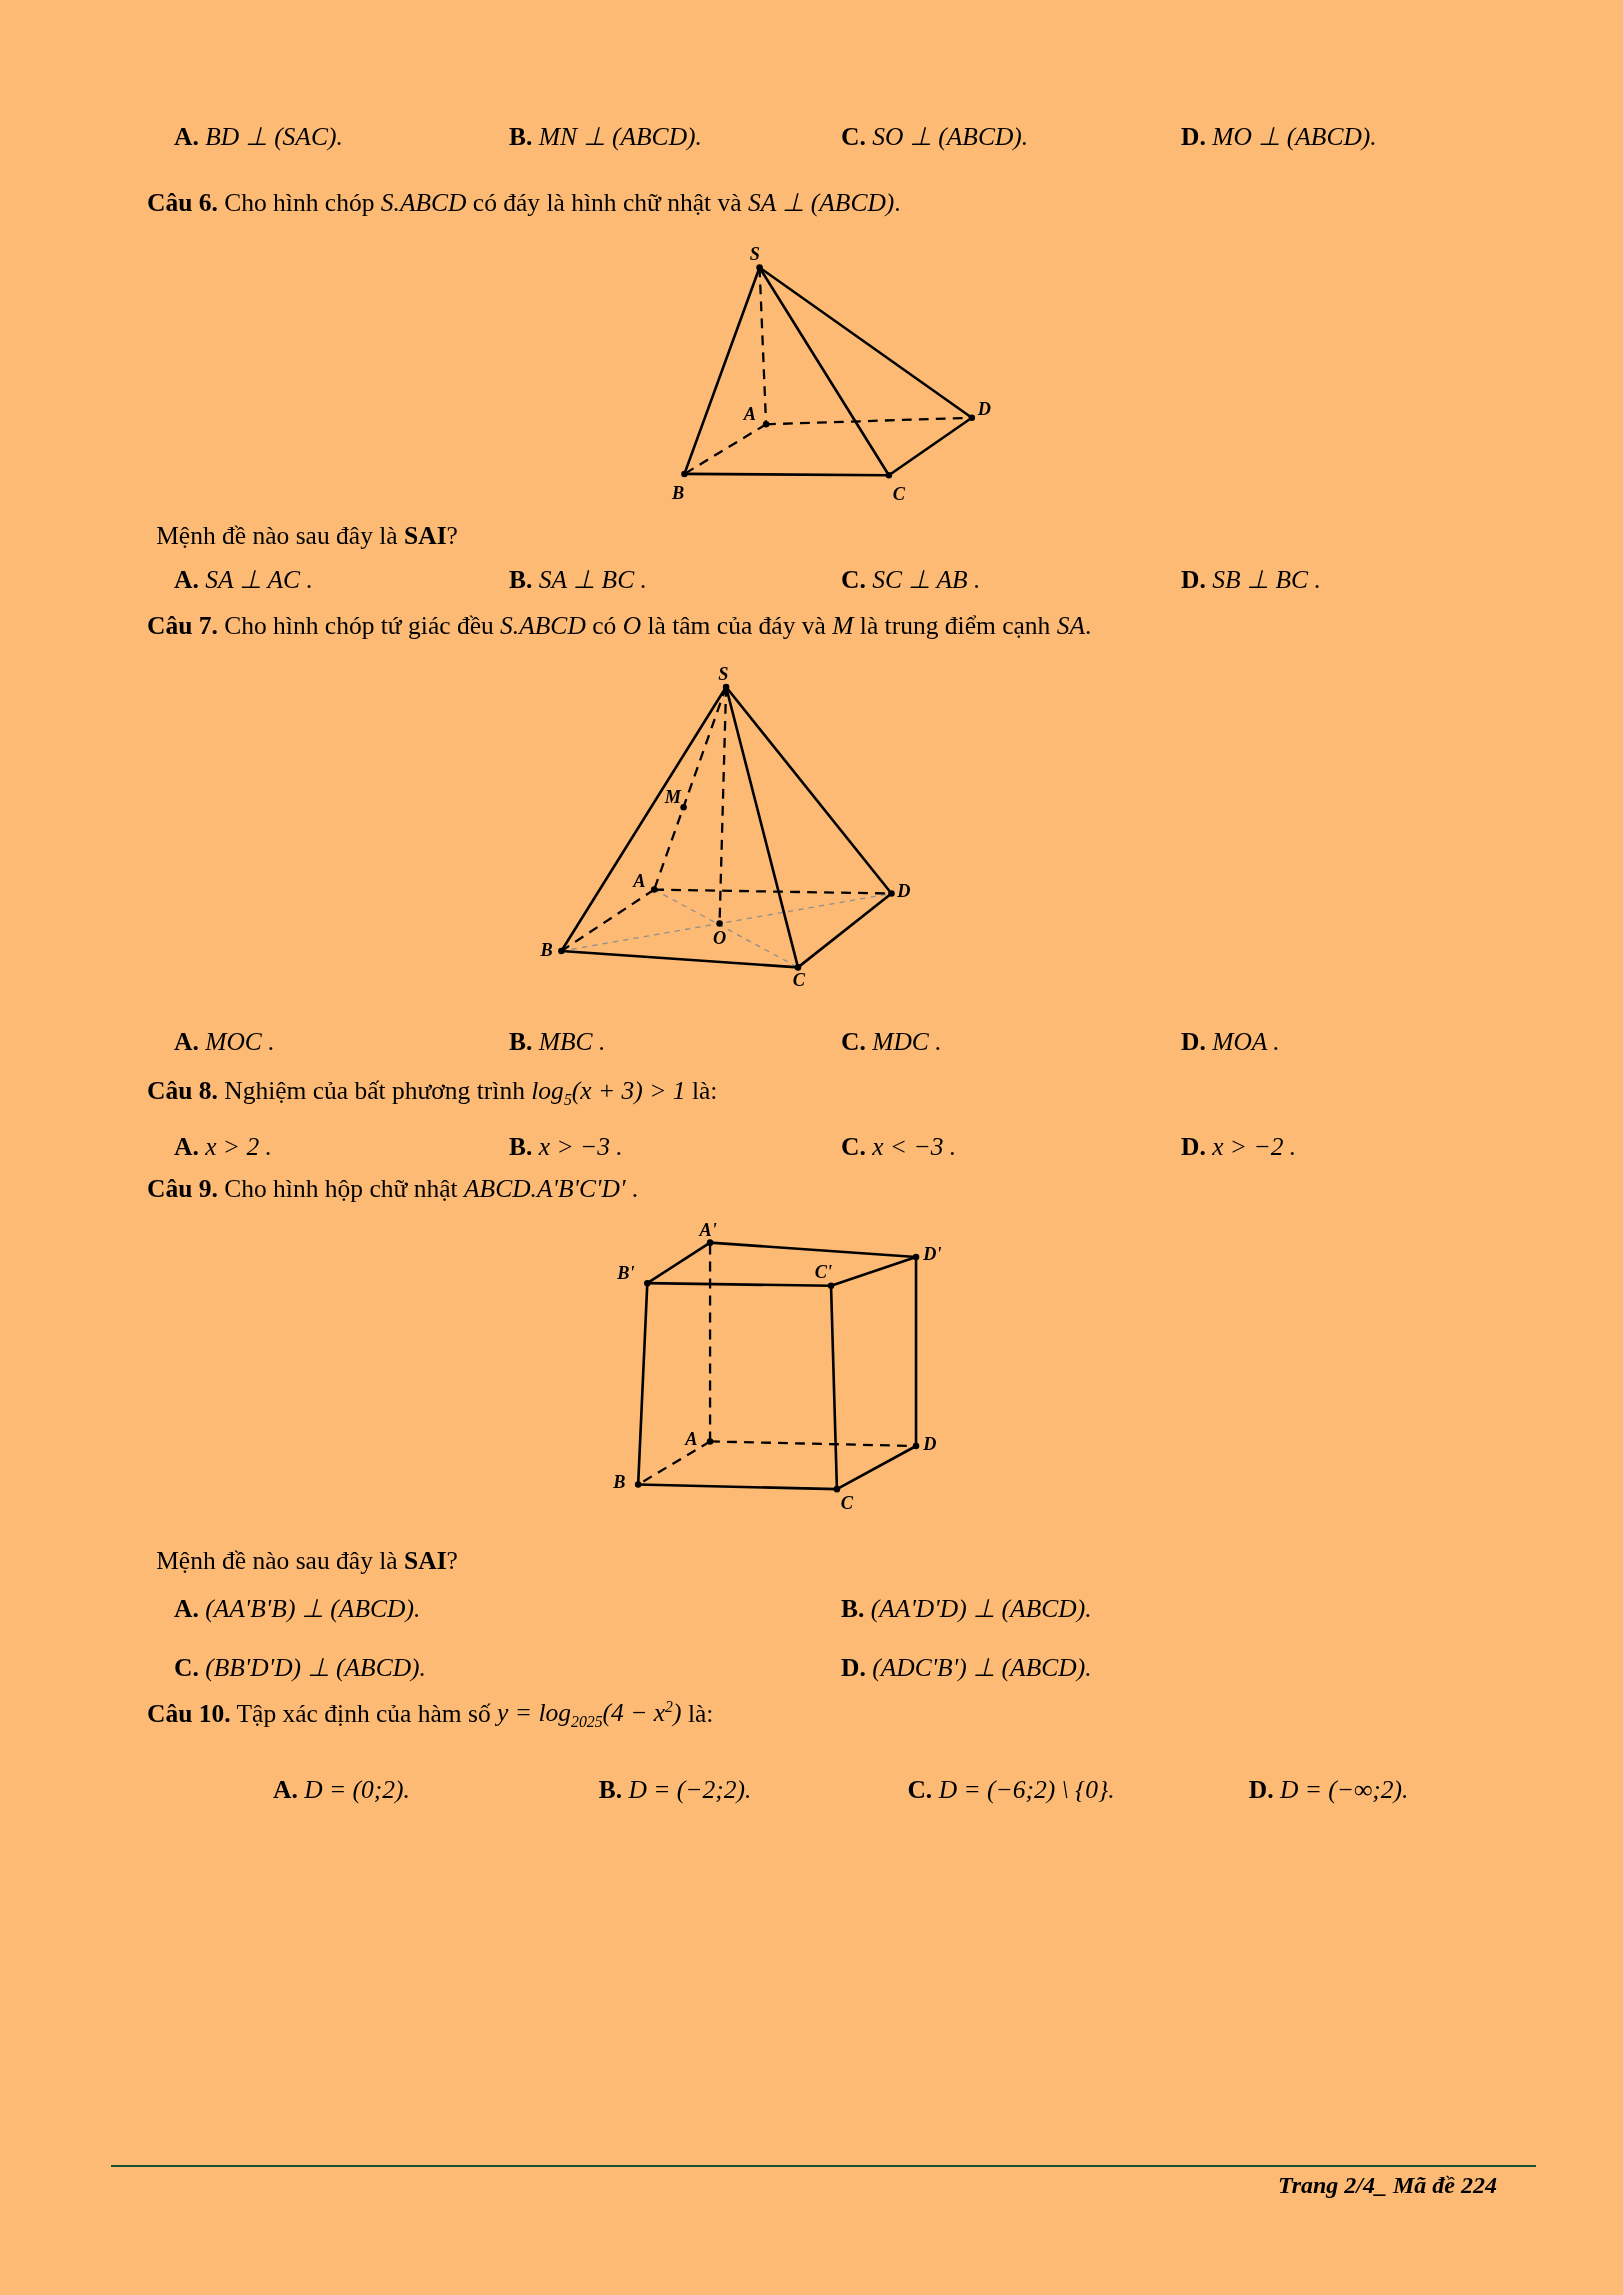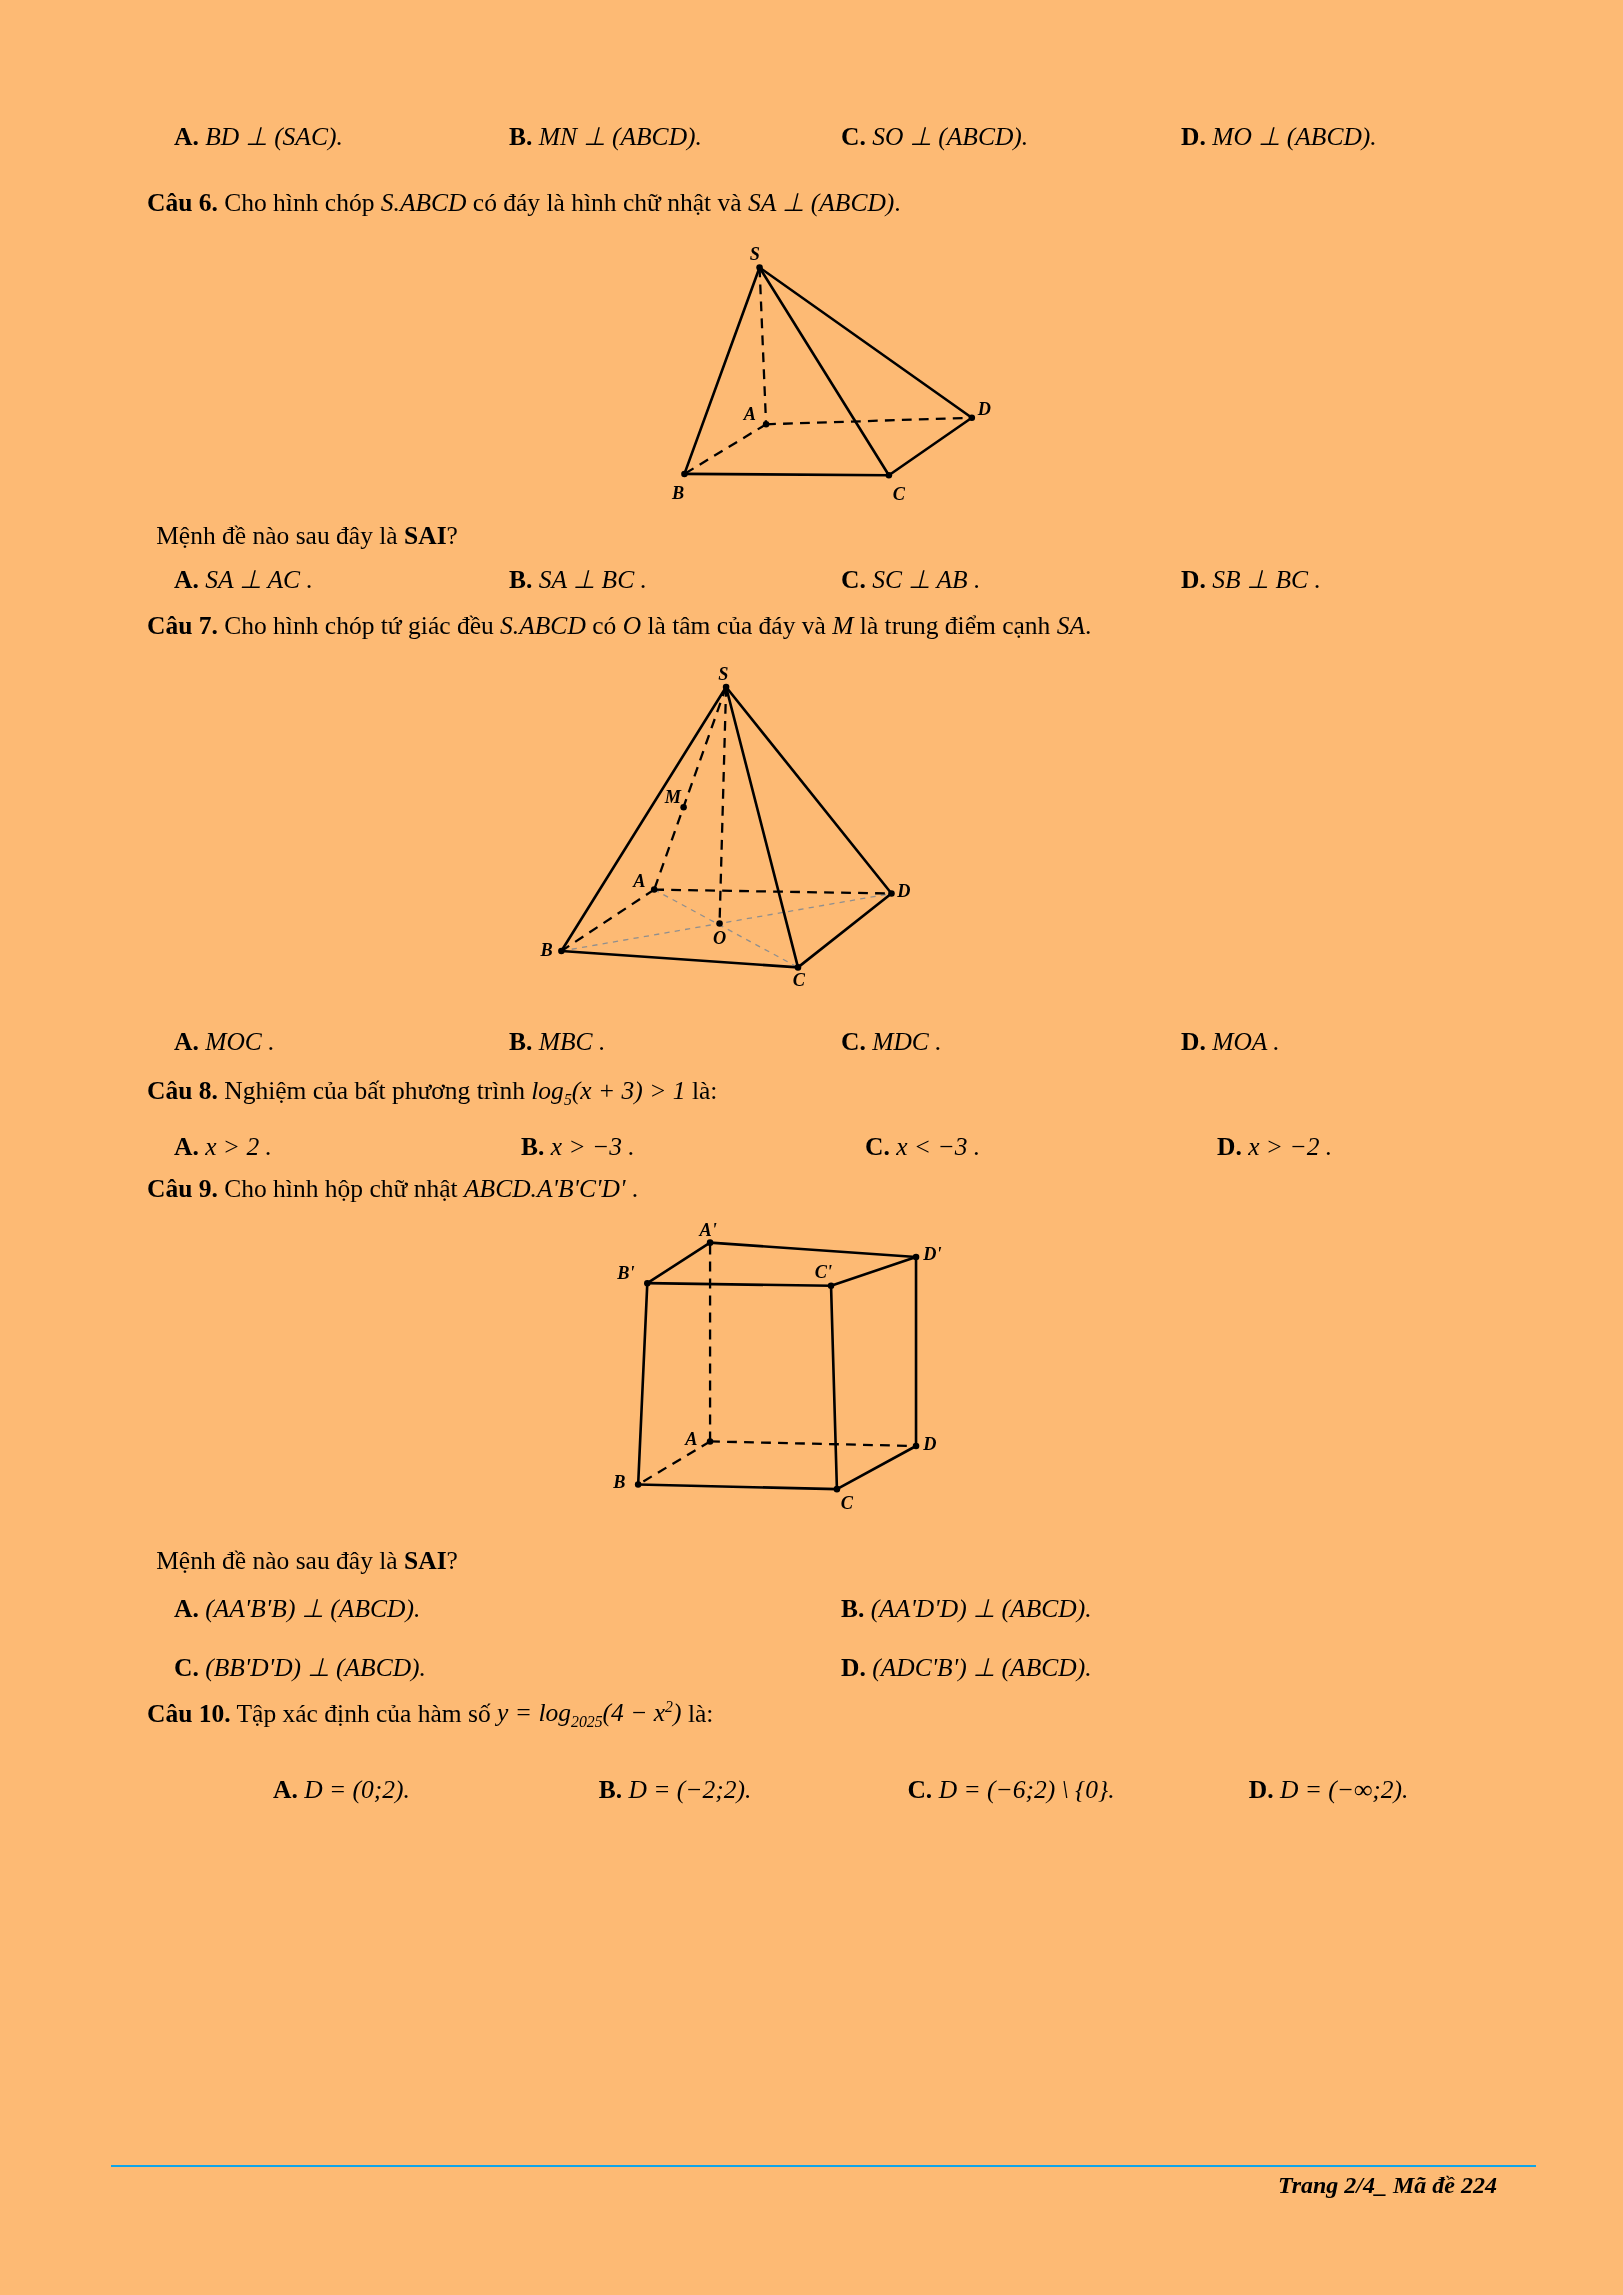--- a/index.html
+++ b/index.html
@@ -34,42 +34,42 @@
   #fig7 { margin-top: 25px; margin-left: 383px; }
   #fig9 { margin-top: 18.3px; margin-left: 465px; }
 
   #q6-stem  { margin-top: 34px; }
   #q6-q     { margin-top: 18.3px; }
   #q6-opts  { margin-top: 11.8px; }
   #q7-stem  { margin-top: 14.4px; }
   #q7-q     { margin-top: 27.5px; }
   #q7-opts  { margin-top: 38px; }
   #q8-stem  { margin-top: 17px; }
-  #q8-opts  { margin-top: 21px; gap: 12px; }
+  #q8-opts  { margin-top: 21px; }
   #q9-stem  { margin-top: 10.5px; }
   #q9-q     { margin-top: 31px; }
   #q9-opts-1 { margin-top: 15.7px; }
   #q9-opts-2 { margin-top: 27.5px; }
   #q10-stem { margin-top: 13px; }
   #q10-opts { margin-top: 42px; text-align: center; }
 
   .fig .solid line { stroke: #000; stroke-width: 4; stroke-linecap: round; }
   .fig .dash line  { stroke: #000; stroke-width: 3.5; stroke-dasharray: 15 11; }
   .fig .thin line  { stroke: #8f8f8f; stroke-width: 2; stroke-dasharray: 8 8; }
   .fig .dots circle { fill: #000; }
   .fig .vlab text {
     font-family: "Liberation Serif", serif;
     font-style: italic; font-weight: 700;
     font-size: 28px; fill: #000;
   }
 
   .footer {
     position: absolute;
     left: 111px; width: 1425px; top: 2165px;
-    border-top: 2px solid #0ea5e9;
+    border-top: 2px solid #14532d;
     text-align: right;
     padding: 5.2px 39px 0 0;
     font-size: 24px;
     font-style: italic;
     font-weight: bold;
   }
 </style>
 </head>
 <body>
 

